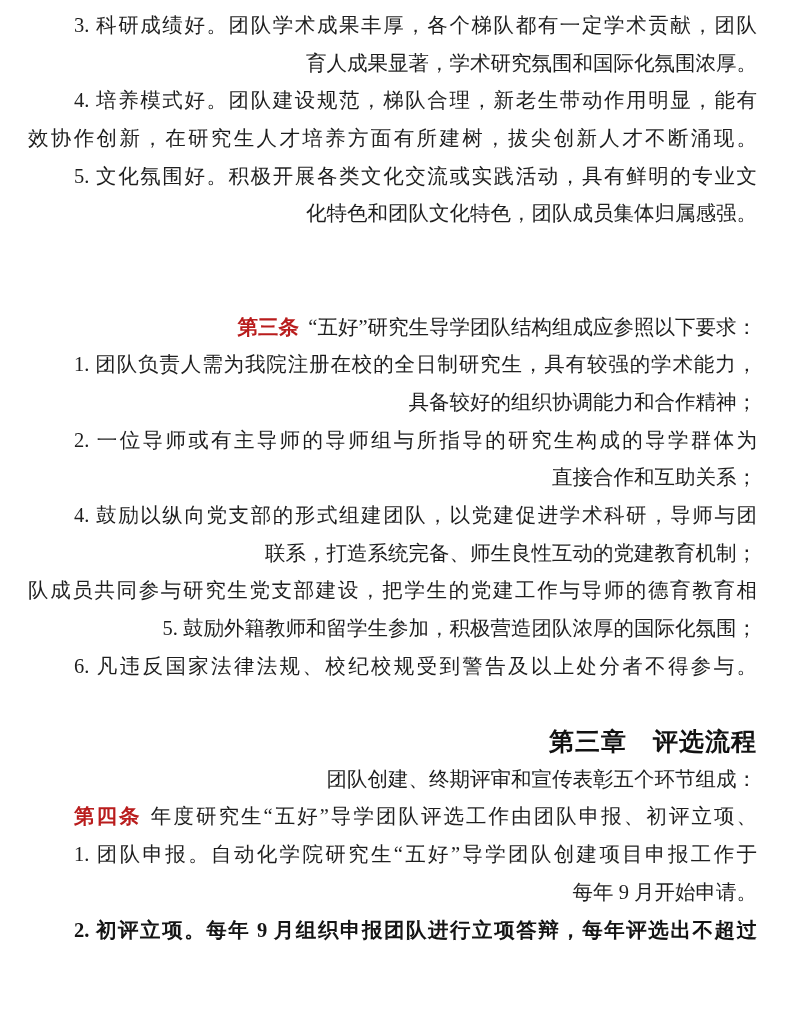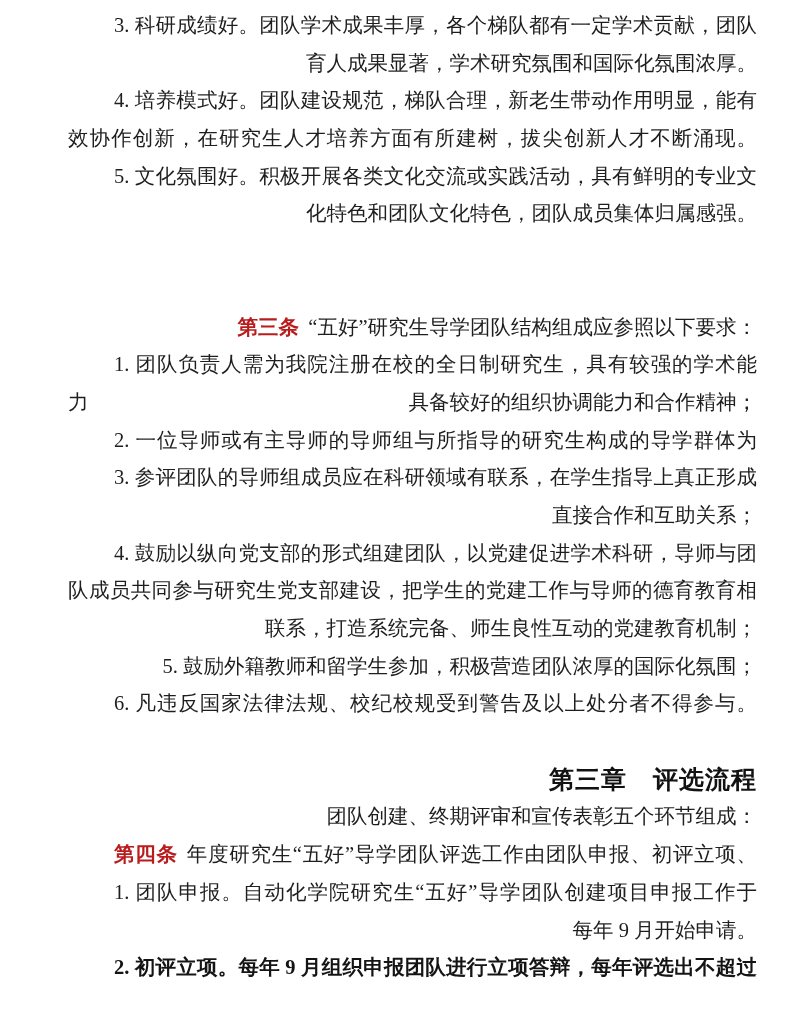--- a/index.html
+++ b/index.html
@@ -6,21 +6,21 @@
   body {
     width: 799px;
     height: 1036px;
     background: #ffffff;
     overflow: hidden;
   }
   .page {
     box-sizing: border-box;
     width: 799px;
     height: 1036px;
-    padding: 7px 42px 0 68px;
+    padding: 7px 42px 0 28px;
     background: #ffffff;
     font-family: "Liberation Serif", "DejaVu Serif", serif;
     font-size: 20.5px;
     color: #1e1e1e;
   }
   .ln {
     height: 37.7px;
     line-height: 37.7px;
     text-align: right;
     overflow: visible;
@@ -61,25 +61,24 @@
   <div class="ln indent fill"><span>5. 文化氛围好。积极开展各类文化交流或实践活动，具有鲜明的专业文</span></div>
   <div class="ln"><span>化特色和团队文化特色，团队成员集体归属感强。</span></div>
 
   <div class="spacer"></div>
   <div class="spacer"></div>
 
   <div class="ln indent"><span class="prefix">第三条</span><span>“五好”研究生导学团队结构组成应参照以下要求：</span></div>
   <div class="ln indent fill"><span>1. 团队负责人需为我院注册在校的全日制研究生，具有较强的学术能力，</span></div>
   <div class="ln"><span>具备较好的组织协调能力和合作精神；</span></div>
   <div class="ln indent fill"><span>2. 一位导师或有主导师的导师组与所指导的研究生构成的导学群体为</span></div>
-  <div class="ln indent fill"><span>3. 参评团队的导师组成员应在科研领域有联系，在学生指导上真正形成</span></div>
   <div class="ln"><span>直接合作和互助关系；</span></div>
   <div class="ln indent fill"><span>4. 鼓励以纵向党支部的形式组建团队，以党建促进学术科研，导师与团</span></div>
+  <div class="ln"><span>联系，打造系统完备、师生良性互动的党建教育机制；</span></div>
   <div class="ln fill"><span>队成员共同参与研究生党支部建设，把学生的党建工作与导师的德育教育相</span></div>
-  <div class="ln"><span>联系，打造系统完备、师生良性互动的党建教育机制；</span></div>
   <div class="ln indent"><span>5. 鼓励外籍教师和留学生参加，积极营造团队浓厚的国际化氛围；</span></div>
   <div class="ln indent fill"><span>6. 凡违反国家法律法规、校纪校规受到警告及以上处分者不得参与。</span></div>
 
   <div class="spacer"></div>
 
   <div class="heading">第三章　评选流程</div>
 
   <div class="ln"><span>团队创建、终期评审和宣传表彰五个环节组成：</span></div>
   <div class="ln indent fill"><span class="prefix">第四条</span><span>年度研究生“五好”导学团队评选工作由团队申报、初评立项、</span></div>
   <div class="ln indent fill"><span>1. 团队申报。自动化学院研究生“五好”导学团队创建项目申报工作于</span></div>

